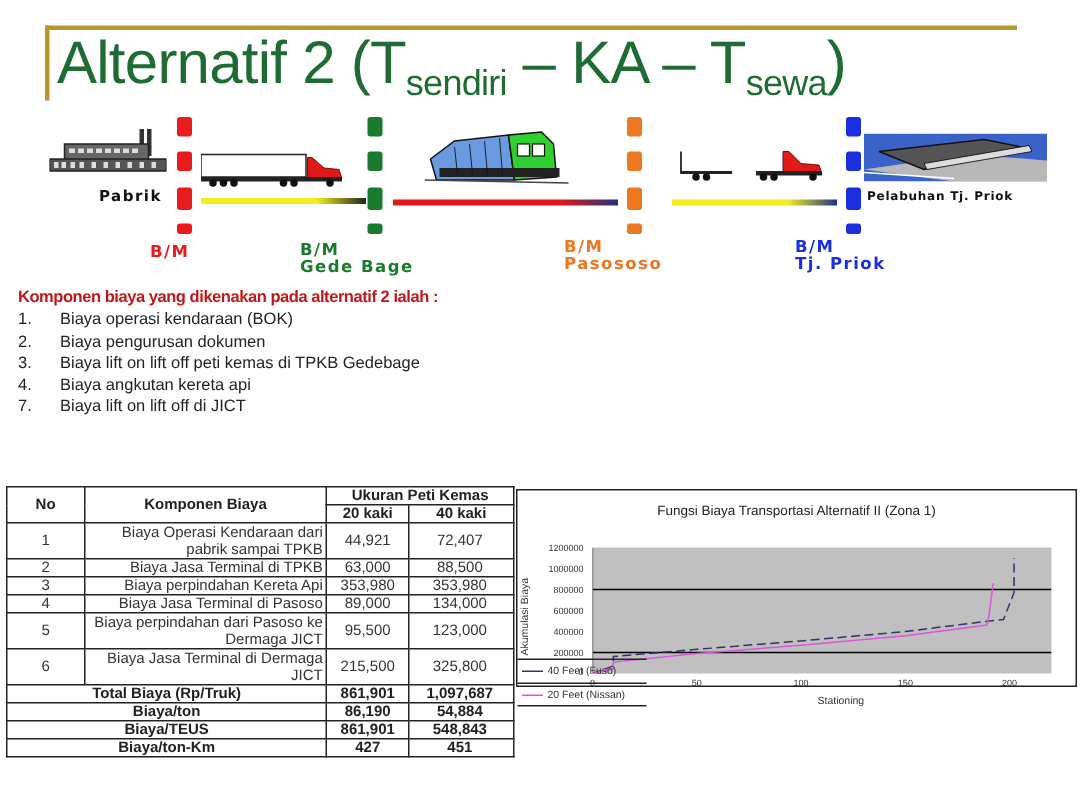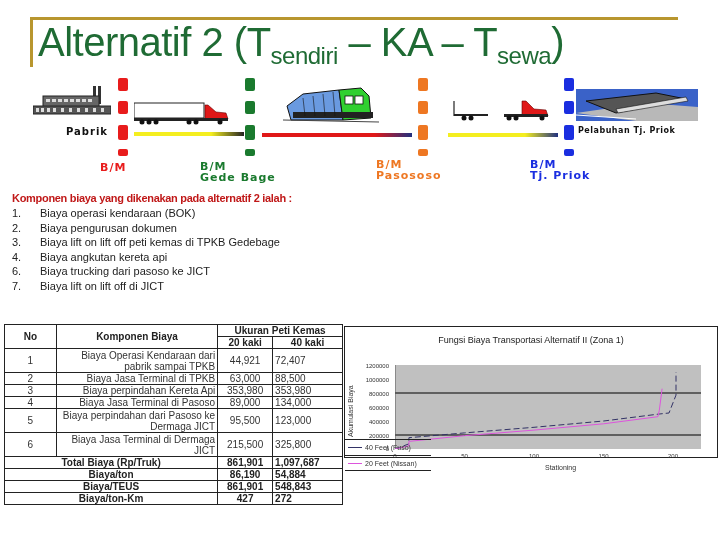--- a/index.html
+++ b/index.html
@@ -27,21 +27,21 @@
   .list li { font-size: 11px; color: #222; height: 14.6px; line-height: 14.6px; white-space: nowrap; }
   .list li .num { display: inline-block; width: 28px; }
 
   
   table.cost { position: absolute; left: 4px; top: 324px; width: 339px; border-collapse: collapse; font-size: 10px; color: #333; }
   table.cost td, table.cost th { border: 1px solid #222; padding: 0 2px; line-height: 11px; }
   table.cost th { font-weight: bold; text-align: center; color: #222; }
   table.cost td.no { text-align: center; width: 52px; }
   table.cost td.comp { text-align: right; width: 162px; }
   table.cost td.val { text-align: center; width: 55px; }
-  table.cost td.val40 { text-align: left; width: 70px; padding-right: 4px; }
+  table.cost td.val40 { text-align: center; width: 70px; padding-right: 4px; }
   table.cost tr.sum td { font-weight: bold; color: #222; }
   table.cost tr.sum td.lbl { text-align: center; }
 
   
   .chart-box { position: absolute; left: 344px; top: 326px; width: 374px; height: 132px; border: 1px solid #222; background: #fff; }
   .chart-title { position: absolute; left: 0; top: 8px; width: 100%; text-align: center; font-size: 9px; color: #222; }
   .plot { position: absolute; left: 50px; top: 38px; width: 306px; height: 84px; background: #c0c0c0; }
   .ytick { position: absolute; right: 328px; font-size: 6px; color: #333; text-align: right; white-space: nowrap; }
   .xtick { position: absolute; top: 126px; font-size: 6px; color: #333; width: 20px; text-align: center; margin-left: -10px; }
   .ylabel { position: absolute; left: 2px; top: 80px; transform: rotate(-90deg); transform-origin: left top; font-size: 7px; color: #333; white-space: nowrap; margin-top: 30px; }
@@ -192,21 +192,20 @@
     <div>Tj. Priok</div>
   </div>
 </div>
 
 <div class="list-head">Komponen biaya yang dikenakan pada alternatif 2 ialah :</div>
 <ol class="list">
   <li><span class="num">1.</span><span>Biaya operasi kendaraan (BOK)</span></li>
   <li><span class="num">2.</span><span>Biaya pengurusan dokumen</span></li>
   <li><span class="num">3.</span><span>Biaya lift on lift off peti kemas di TPKB Gedebage</span></li>
   <li><span class="num">4.</span><span>Biaya angkutan kereta api</span></li>
-  <li><span class="num">6.</span><span>Biaya trucking dari pasoso ke JICT</span></li>
   <li><span class="num">7.</span><span>Biaya lift on lift off di JICT</span></li>
 </ol>
 
 <table class="cost">
   <tbody>
       <tr style="height:12px;">
     <th rowspan="2">No</th>
     <th rowspan="2">Komponen Biaya</th>
     <th colspan="2">Ukuran Peti Kemas</th>
   </tr>
@@ -261,21 +260,21 @@
     <td class="val40">54,884</td>
   </tr>
   <tr class="sum" style="height:11px;">
     <td class="lbl" colspan="2">Biaya/TEUS</td>
     <td class="val">861,901</td>
     <td class="val40">548,843</td>
   </tr>
   <tr class="sum" style="height:11px;">
     <td class="lbl" colspan="2">Biaya/ton-Km</td>
     <td class="val">427</td>
-    <td class="val40">272</td>
+    <td class="val40">451</td>
   </tr>
 </tbody>
   </table>
 
 <div class="chart-box">
   <div class="chart-title">Fungsi Biaya Transportasi Alternatif II (Zona 1)</div>
   <div class="ylabel">Akumulasi Biaya</div>
 
   <div class="ytick" style="top:36px;">1200000</div>
   <div class="ytick" style="top:50px;">1000000</div>

